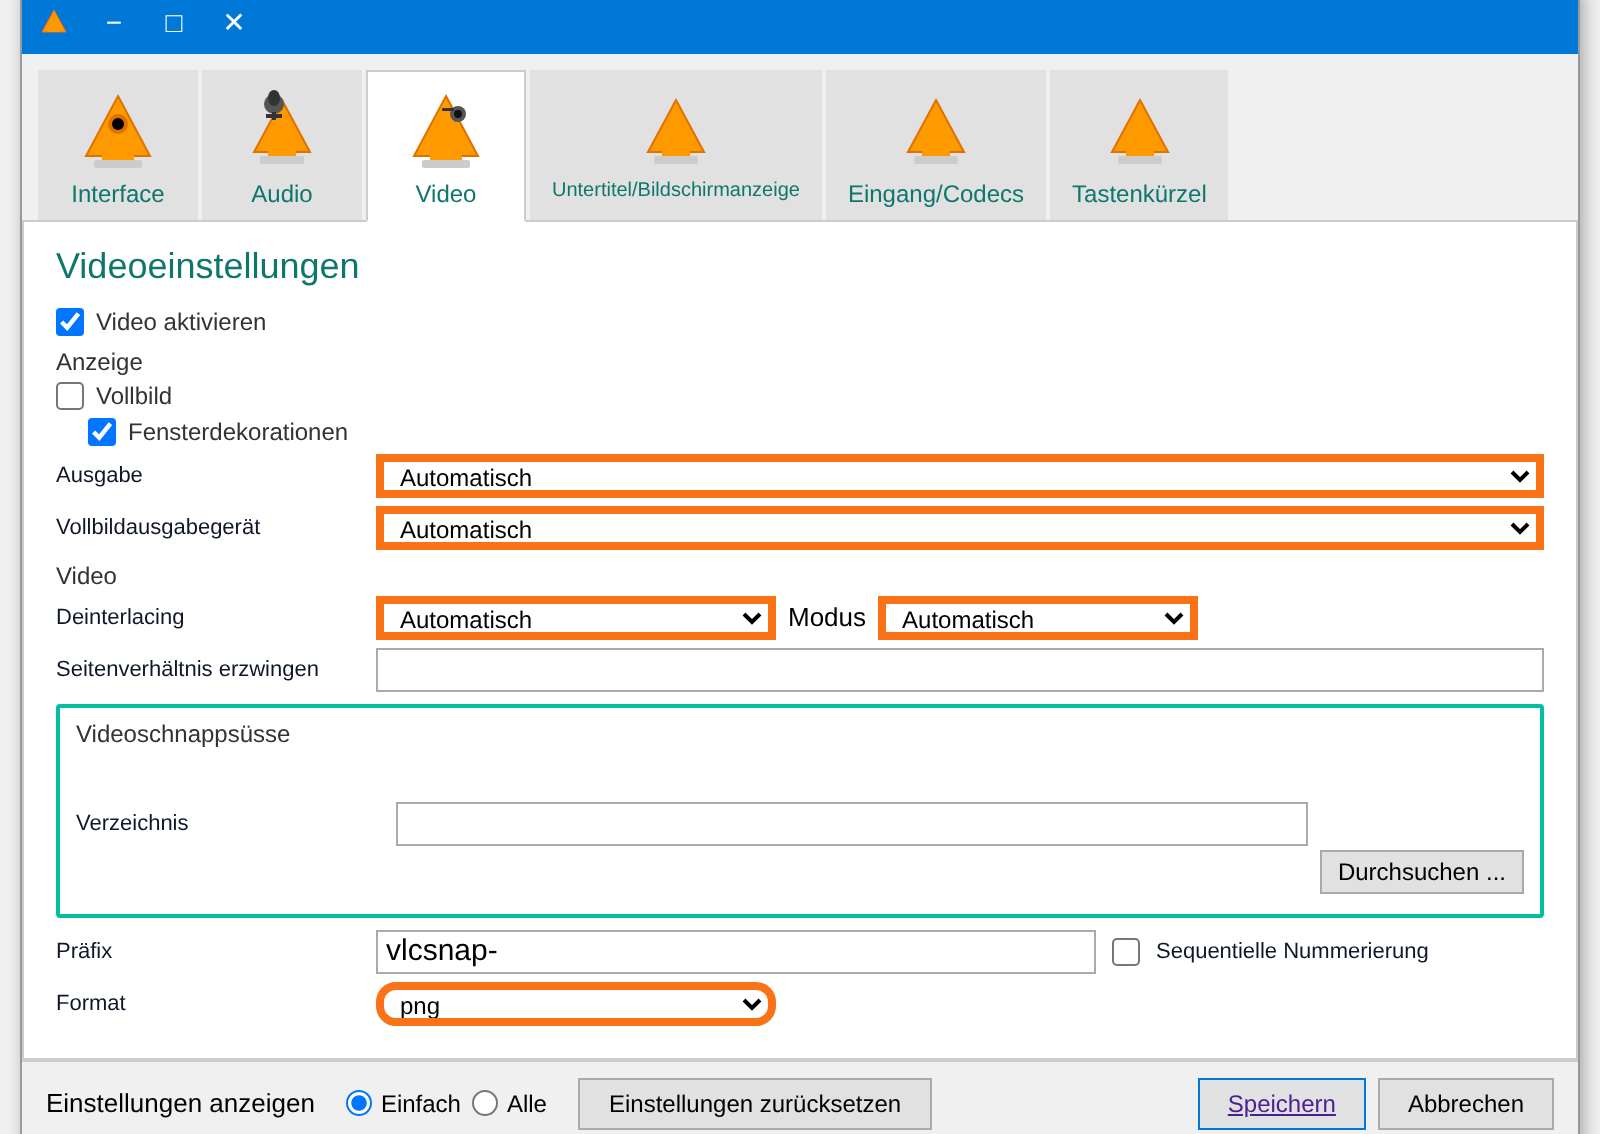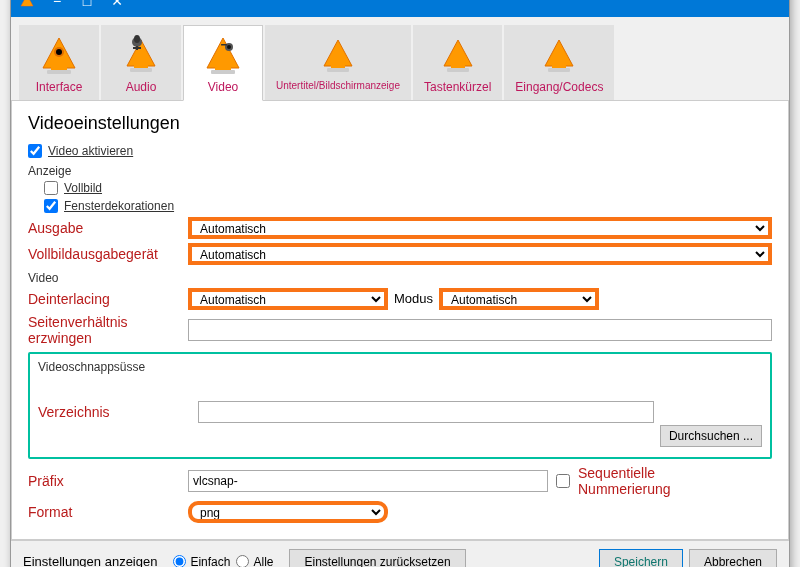--- a/index.html
+++ b/index.html
@@ -67,90 +67,89 @@
       display: flex;
       flex-direction: column;
       align-items: center;
       padding: 6px 10px;
       cursor: pointer;
       border: 1px solid transparent;
       border-bottom: none;
       background: #e1e1e1;
       min-width: 80px;
       font-size: 12px;
-      color: #be185d;
+      color: #0f766e;
     }
     .nav-tab.active {
       background: #fff;
       border: 1px solid #ccc;
       border-bottom: 1px solid #fff;
       margin-bottom: -1px;
       z-index: 1;
     }
 
     .content {
       background: #fff;
       padding: 12px 16px;
       border: 1px solid #ccc;
       border-top: none;
       min-height: 400px;
     }
 
     .page-title {
       font-size: 18px;
       font-weight: 400;
-      color: #000000;
+      color: #0f766e;
       margin-bottom: 10px;
     }
     .section-label {
       font-size: 12px;
       color: #333;
       margin: 6px 0 3px;
     }
     .form-row {
       display: flex;
       align-items: center;
       margin-bottom: 4px;
     }
     .form-row label {
       width: 160px;
-      font-size: 14px;
-      color: #b91c1c;
+      font-size: 11px;
+      color: #0f172a;
     }
     .form-row .field-wrapper {
       flex: 1;
     }
 
     .checkbox-row {
       display: flex;
       align-items: flex-end;
       margin-bottom: 4px;
       gap: 6px;
       font-size: 12px;
       color: #333;
-      text-decoration: underline;
     }
     input[type="checkbox"] {
       width: 14px;
       height: 14px;
       margin: 0;
     }
 
     select {
       height: 22px;
       font-size: 12px;
       border: 4px solid #f97316;
       background: #fff;
       padding: 0 4px;
     }
     select.full { width: 100%; }
 
     input[type="text"] {
       height: 22px;
-      font-size: 12px;
+      font-size: 15px;
       border: 1px solid #aaa;
       background: #fff;
       padding: 0 4px;
     }
     input[type="text"].full { width: 100%; }
 
     .highlighted-section {
       border: 2px solid #00c0a0;
       border-radius: 2px;
       padding: 6px 8px;
@@ -201,21 +200,22 @@
     .footer-btn {
       height: 26px;
       padding: 0 14px;
       font-size: 12px;
       border: 1px solid #aaa;
       background: #e1e1e1;
       cursor: pointer;
     }
     .footer-btn.primary {
       border-color: #0078d7;
-      color: #0f766e;
+      color: #4c1d95;
+      text-decoration: underline;
     }
 
     
   </style>
 </head>
 <body>
 
 <div class="window">
 
   <div class="titlebar">
@@ -278,43 +278,43 @@
       </svg>
       <span style="font-size:10px;text-align:center;">Untertitel/Bildschirmanzeige</span>
     </div>
 
     <div class="nav-tab">
       <svg width="48" height="48" viewBox="0 0 48 48">
         <polygon points="24,8 38,34 10,34" fill="#f90" stroke="#e07000" stroke-width="1"></polygon>
         <rect x="17" y="32" width="14" height="4" fill="#f90"></rect>
         <rect x="13" y="36" width="22" height="4" rx="1" fill="#ccc"></rect>
       </svg>
-      <span>Tastenkürzel</span>
+      <span>Eingang/Codecs</span>
     </div>
 
     <div class="nav-tab">
       <svg width="48" height="48" viewBox="0 0 48 48">
         <polygon points="24,8 38,34 10,34" fill="#f90" stroke="#e07000" stroke-width="1"></polygon>
         <rect x="17" y="32" width="14" height="4" fill="#f90"></rect>
         <rect x="13" y="36" width="22" height="4" rx="1" fill="#ccc"></rect>
       </svg>
-      <span>Eingang/Codecs</span>
+      <span>Tastenkürzel</span>
     </div>
   </div>
 
   <div class="content">
     <div class="page-title">Videoeinstellungen</div>
 
     <div class="checkbox-row">
       <input type="checkbox" id="video_enable" checked="" style="">
       <label for="video_enable">Video aktivieren</label>
     </div>
 
     <div class="section-label">Anzeige</div>
-    <div class="checkbox-row" style="margin-left:16px;">
+    <div class="checkbox-row" style="">
       <input type="checkbox" id="fullscreen" style="">
       <label for="fullscreen">Vollbild</label>
     </div>
     <div class="checkbox-row" style="margin-left:16px;">
       <input type="checkbox" id="window_dec" checked="" style="">
       <label for="window_dec">Fensterdekorationen</label>
     </div>
 
     <div class="form-row">
       <label>Ausgabe</label>

